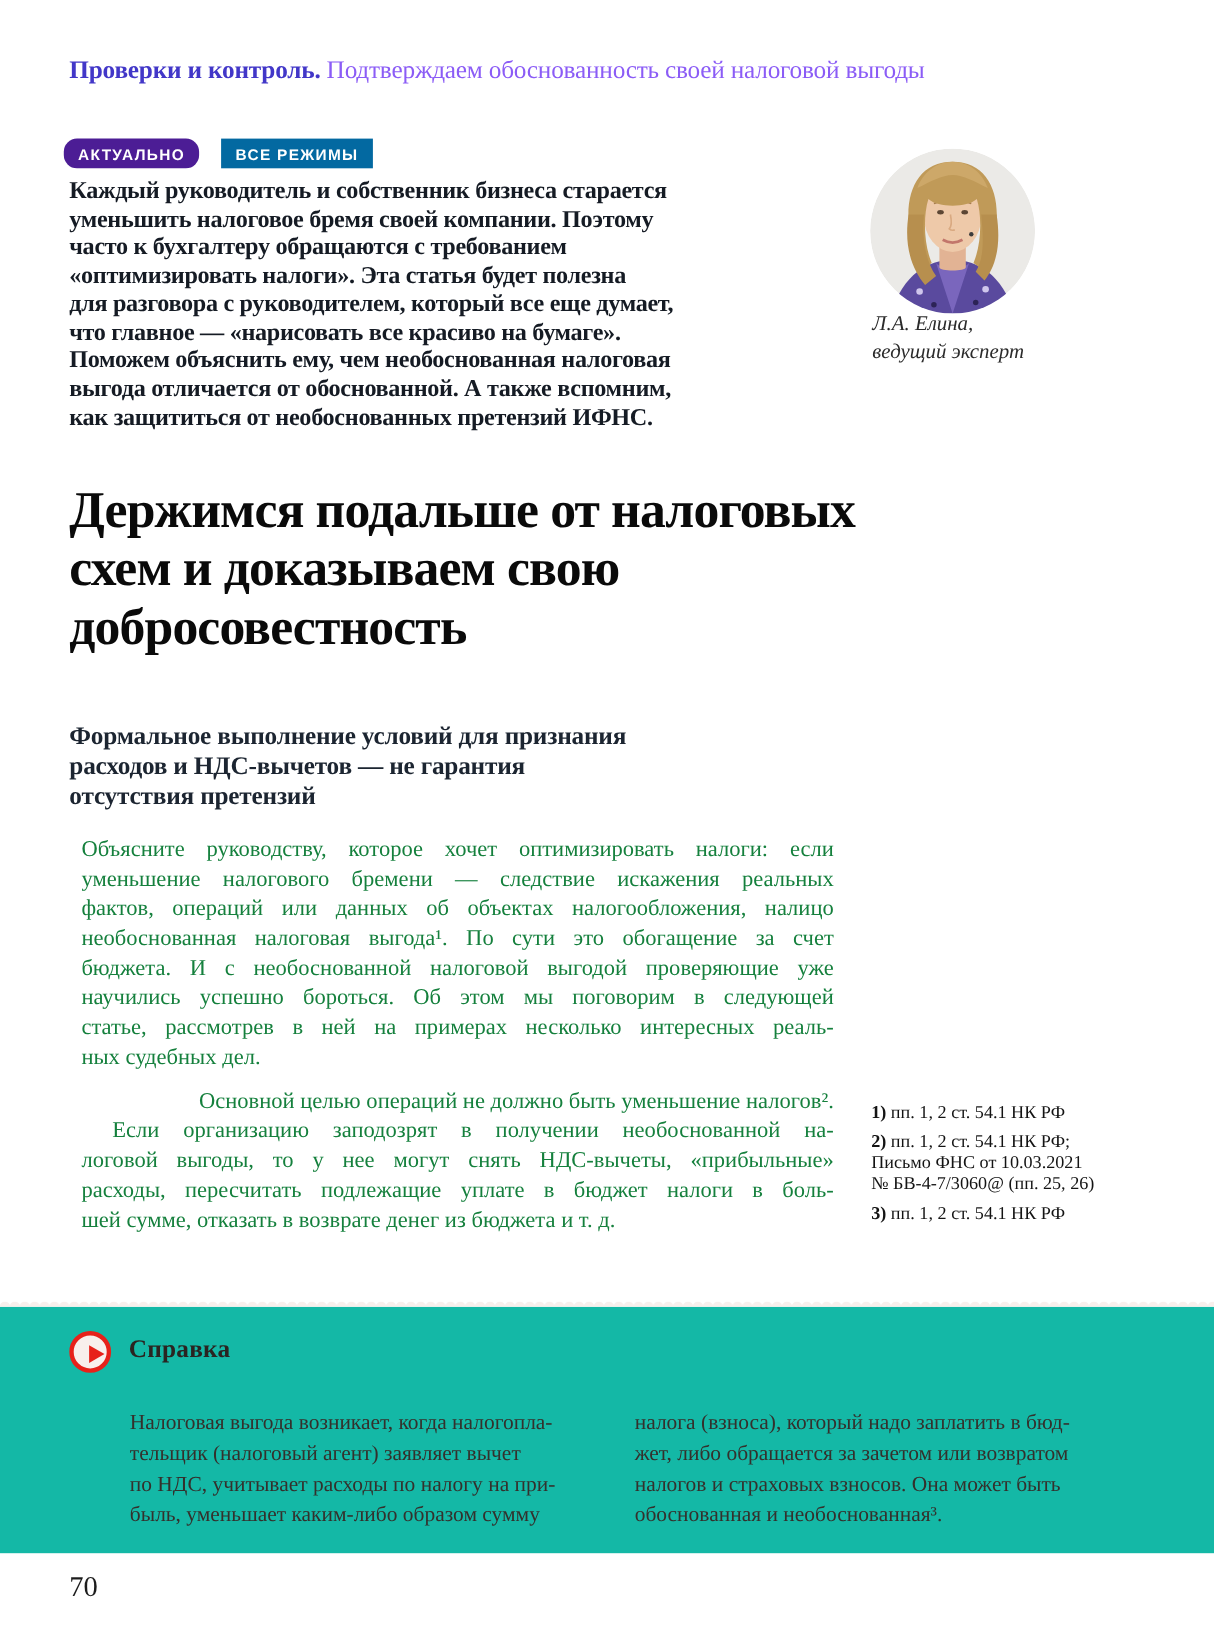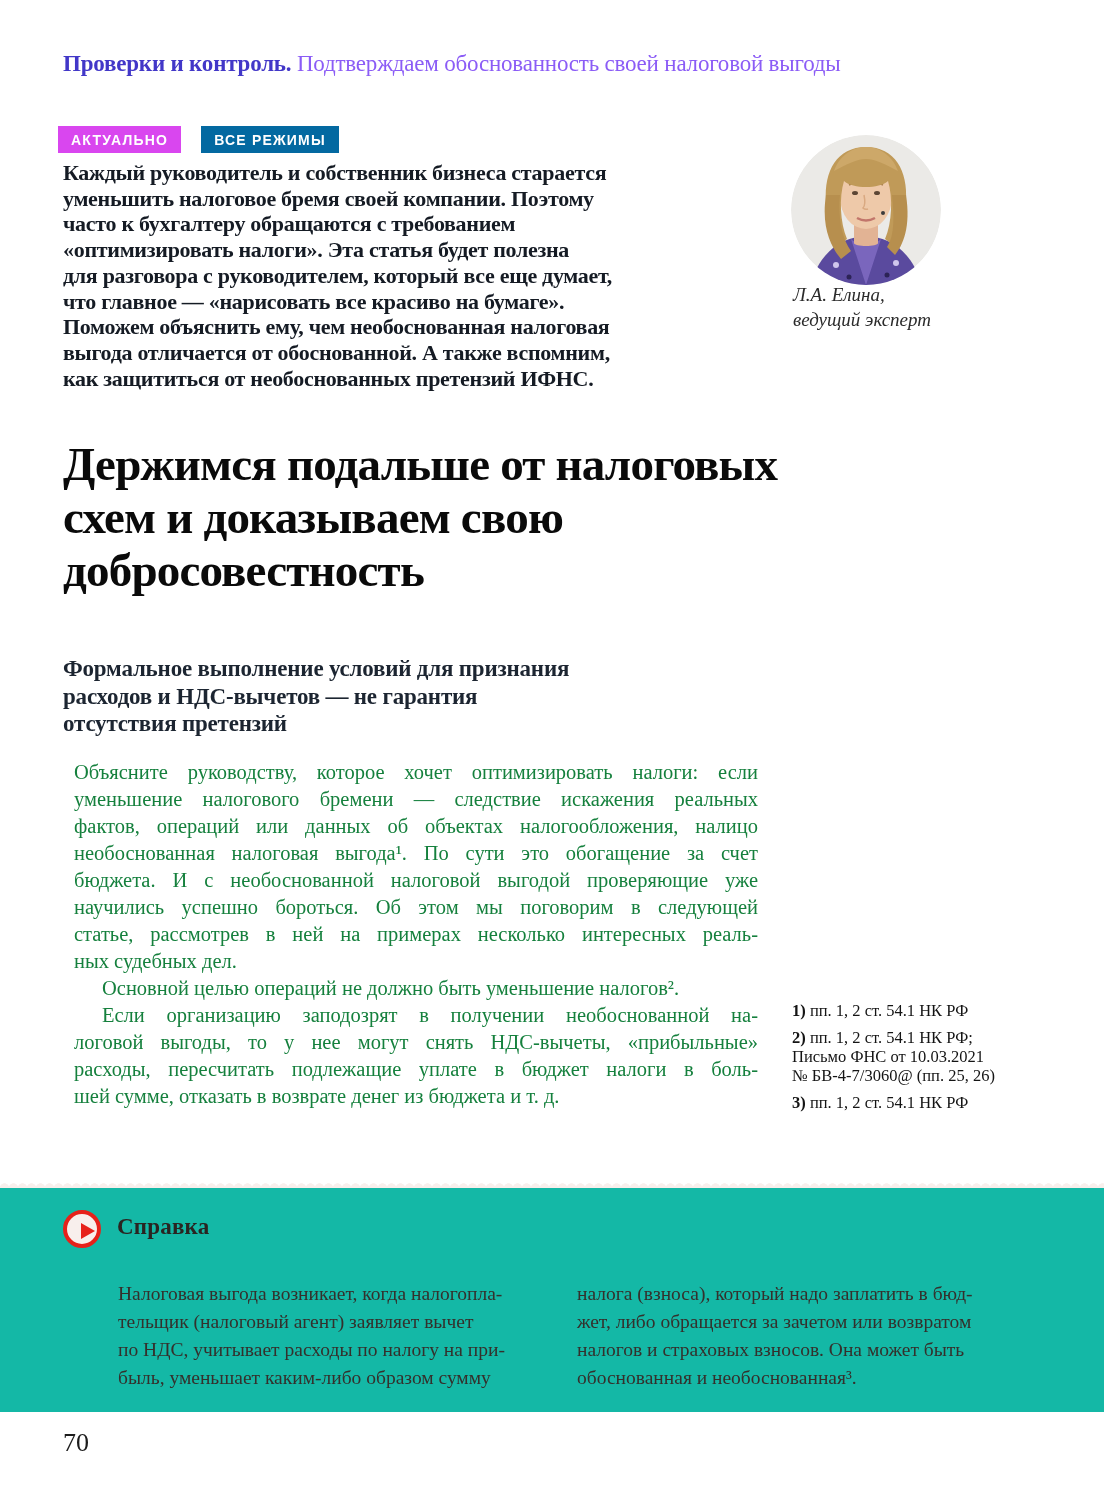--- a/index.html
+++ b/index.html
@@ -17,42 +17,42 @@
   .kicker .k-reg  { color:#8b5cf6; }
 
   
   .badges { left:58px; top:126px; display:flex; gap:20px; }
   .badge {
     font-family:"Liberation Sans","DejaVu Sans",sans-serif;
     font-weight:bold; font-size:14px; color:#ffffff;
     letter-spacing:1.2px; padding:6px 13px 5px; height:27px;
     display:flex; align-items:center;
   }
-  .badge-red  { background:#d946ef; }
+  .badge-red  { background:#4c1d95;border-radius:12px; }
   .badge-blue { background:#0369a1; }
 
   
   .lede { left:63px; top:160px; width:712px; font-weight:bold;
           font-size:22px; line-height:25.7px; color:#151b24; letter-spacing:-0.3px; }
 
   
   .photo { left:791px; top:135px; width:150px; height:150px; border-radius:50%; overflow:hidden; }
   .caption { left:793px; top:282px; font-style:italic; font-size:19px; line-height:25px; color:#2b2b2b; }
 
   
   .h1 { left:63px; top:438px; width:1000px; font-weight:bold; color:#0a0a0a;
         font-size:47px; line-height:53px; letter-spacing:-0.8px; }
   .h2 { left:63px; top:655px; width:740px; font-weight:bold; color:#1c2531;
         font-size:23px; line-height:27.5px; letter-spacing:-0.2px; }
 
   
   .bodycopy { left:74px; top:759px; width:684px; font-size:20.5px; line-height:27px; color:#15803d; }
   .just .tline { text-align:justify; text-align-last:justify; }
   .just .tline:last-child { text-align-last:left; }
-  .p2 { text-indent:28px; margin-top:0; }
+  .p2 { text-indent:28px; margin-top:13px;text-align:right; }
   .indent-first .tline:first-child { text-indent:28px; }
 
   
   .sidenotes { left:792px; top:1001px; width:262px; font-size:16.5px; line-height:19px; color:#141414; }
   .note { margin-bottom:8px; }
   .note .n-num { font-weight:bold; }
   .note .n-text { white-space:pre-line; }
 
   
   .spravka { left:0; top:1188px; width:1104px; height:224px; background:#14b8a6; }

